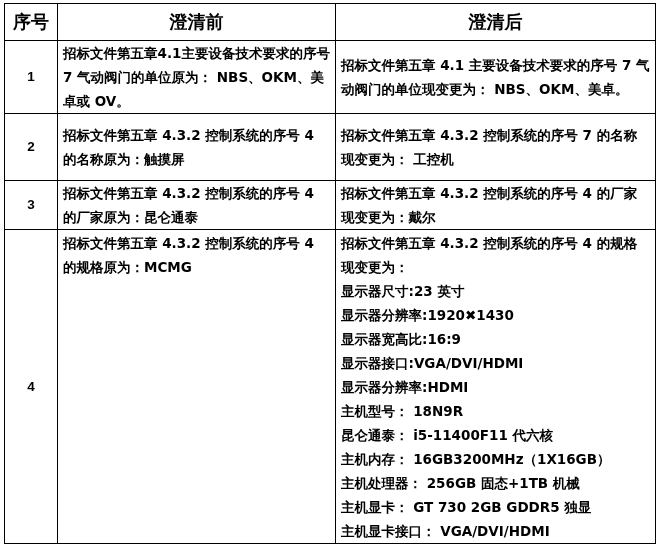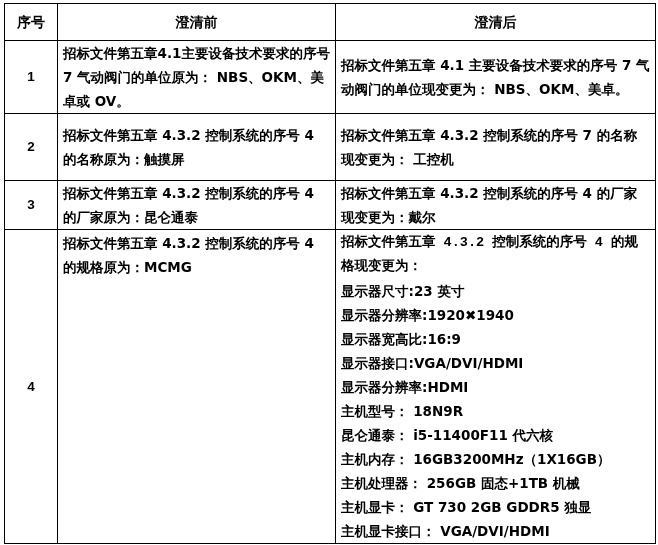--- a/index.html
+++ b/index.html
@@ -29,21 +29,21 @@
     vertical-align: middle;
     font-size: 13.5px;
     line-height: 24px;
     font-weight: bold;
     word-break: break-all;
   }
   table.clarify th {
     text-align: center;
     height: 36px;
     font-weight: bold;
-    font-size: 14px;
+    font-size: 18px;
   }
   col.c-no { width: 53px; }
   col.c-before { width: 278px; }
   col.c-after { width: 320px; }
   td.num {
     text-align: center;
     font-family: "Liberation Sans", sans-serif;
     font-size: 13px;
   }
   td.txt {
@@ -51,21 +51,21 @@
   }
   td.txt.top {
     vertical-align: top;
     padding-top: 1px;
   }
   tr.r1 td { height: 72px; }
   tr.r2 td { height: 66px; }
   tr.r3 td { height: 48px; }
   tr.r4 td { height: 310px; }
   .line { display: block; white-space: nowrap; }
-  .wrap { display: block; white-space: normal; font-family: Liberation Mono, monospace; }
+  .wrap { display: block; white-space: normal; }
 </style>
 </head>
 <body>
 
 <table class="clarify">
   <colgroup>
     <col class="c-no">
     <col class="c-before">
     <col class="c-after">
   </colgroup>
@@ -91,21 +91,21 @@
       <td class="num">3</td>
       <td class="txt">招标文件第五章 4.3.2 控制系统的序号 4 的厂家原为：昆仑通泰</td>
       <td class="txt">招标文件第五章 4.3.2 控制系统的序号 4 的厂家现变更为：戴尔</td>
     </tr>
     <tr class="r4">
       <td class="num">4</td>
       <td class="txt top">招标文件第五章 4.3.2 控制系统的序号 4 的规格原为：MCMG</td>
       <td class="txt top">
         <span class="wrap">招标文件第五章 4.3.2 控制系统的序号 4 的规格现变更为：</span>
         <span class="line">显示器尺寸:23 英寸</span>
-        <span class="line">显示器分辨率:1920✖1940</span>
+        <span class="line">显示器分辨率:1920✖1430</span>
         <span class="line">显示器宽高比:16:9</span>
         <span class="line">显示器接口:VGA/DVI/HDMI</span>
         <span class="line">显示器分辨率:HDMI</span>
         <span class="line">主机型号： 18N9R</span>
         <span class="line">昆仑通泰： i5-11400F11 代六核</span>
         <span class="line">主机内存： 16GB3200MHz（1X16GB）</span>
         <span class="line">主机处理器： 256GB 固态+1TB 机械</span>
         <span class="line">主机显卡： GT 730 2GB GDDR5  独显</span>
         <span class="line">主机显卡接口： VGA/DVI/HDMI</span>
       </td>

